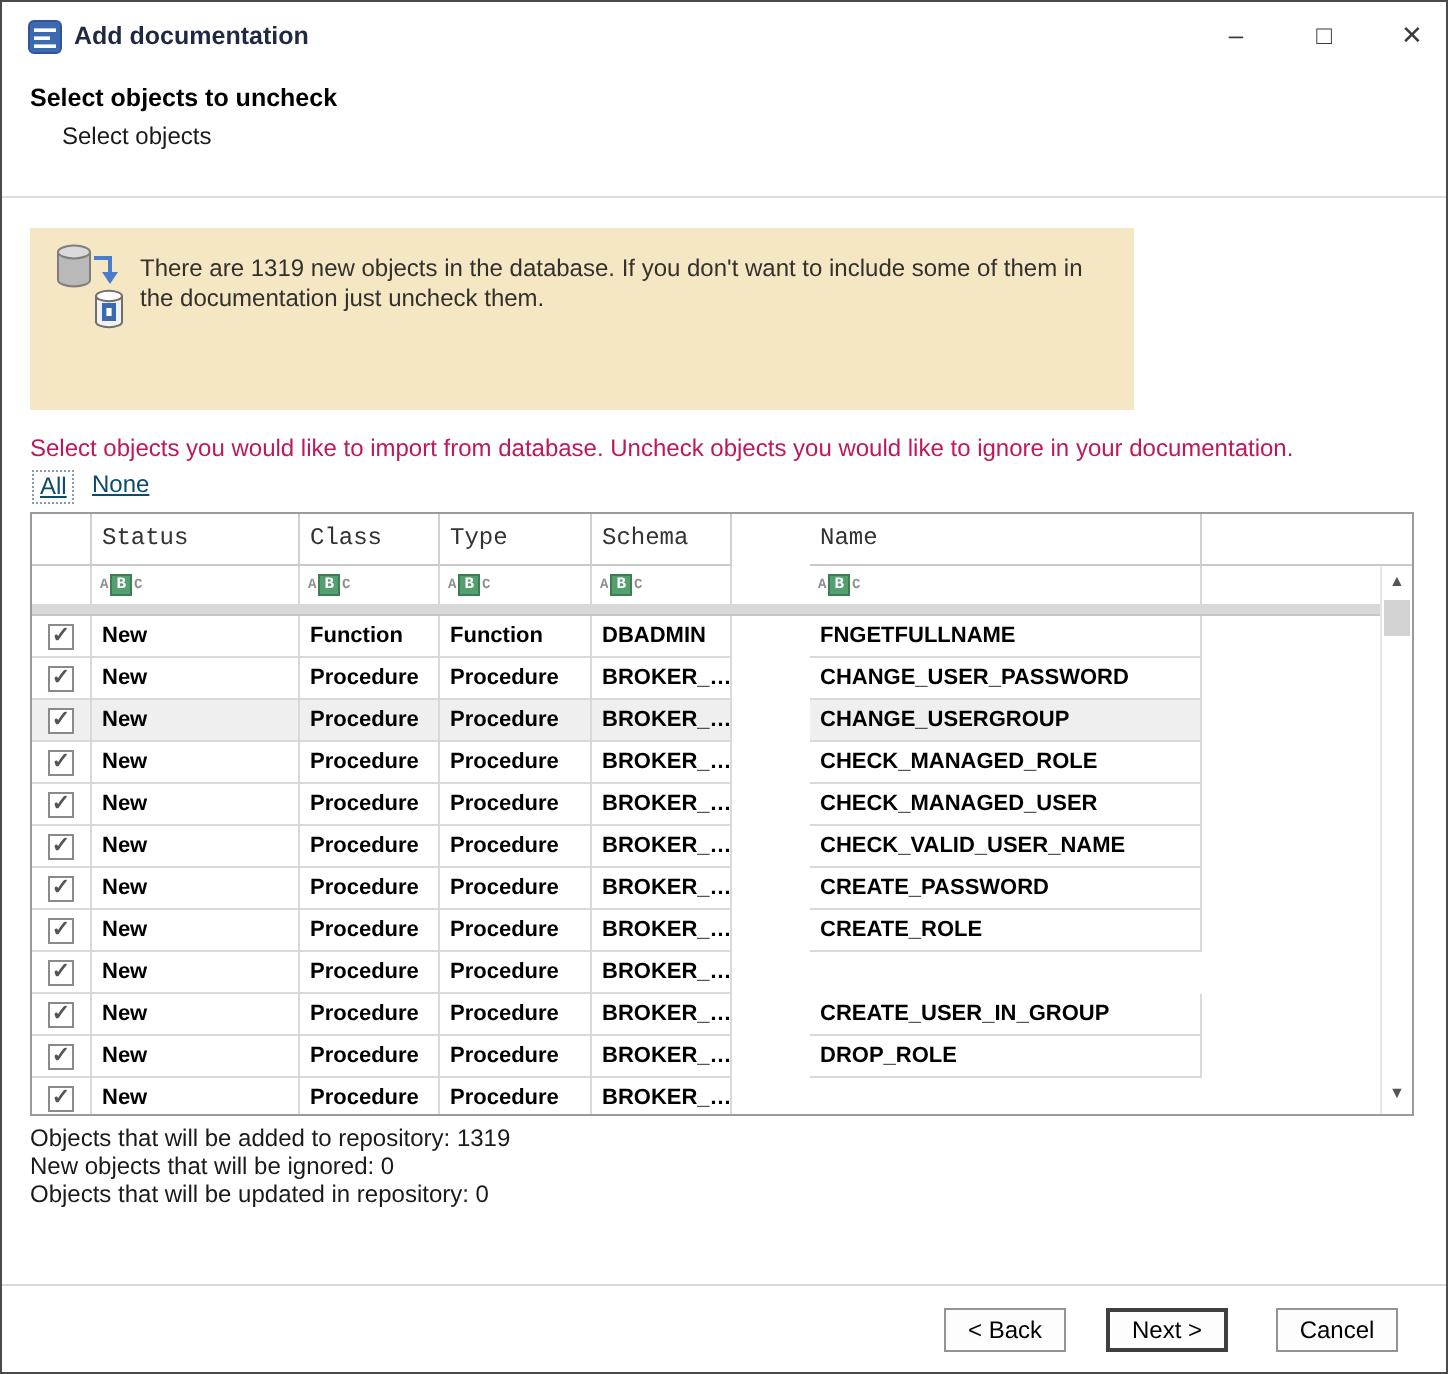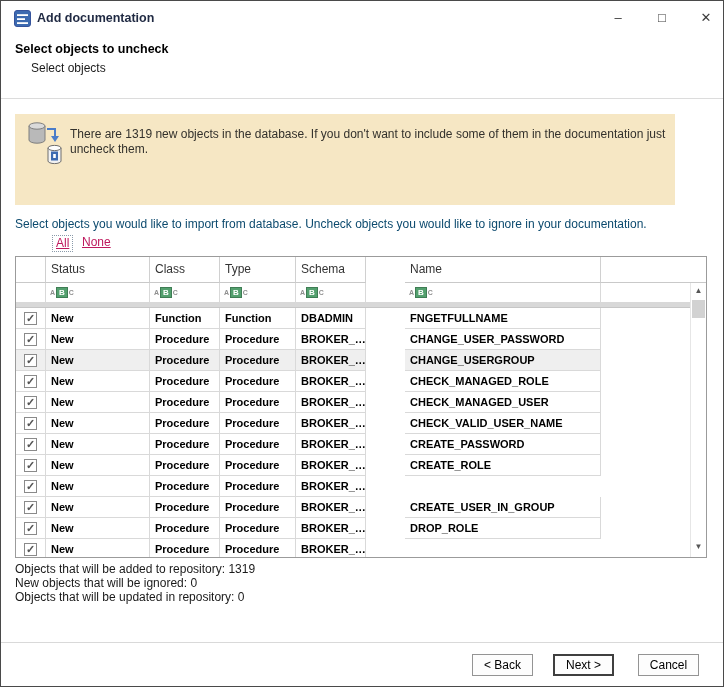--- a/index.html
+++ b/index.html
@@ -14,31 +14,31 @@
   .titlebar { position:absolute; top:0; left:0; right:0; height:36px; background:#fff; }
   .app-icon { position:absolute; left:13px; top:9px; width:17px; height:17px; }
   .title-text { position:absolute; left:36px; top:10px; font-size:12.5px; font-weight:bold; color:#1f2942; }
   .winbtn { position:absolute; top:2px; width:34px; height:30px; text-align:center; line-height:30px; font-size:13px; color:#3c3c3c; cursor:default; }
   .btn-min { left:600px; } .btn-max { left:644px; } .btn-close { left:688px; }
   
   .heading { position:absolute; left:14px; top:41px; font-size:12.5px; font-weight:bold; color:#000; }
   .subheading { position:absolute; left:30px; top:60px; font-size:12px; color:#1a1a1a; }
   .hsep1 { position:absolute; left:0; right:0; top:97px; height:1px; background:#dcdcdc; }
   
-  .banner { position:absolute; left:14px; top:113px; width:660px; height:91px; background:#F6E7C4; }
+  .banner { position:absolute; left:14px; top:113px; width:552px; height:91px; background:#F6E7C4; }
   .banner-icon { position:absolute; left:10px; top:6px; }
   .banner-text { position:absolute; left:55px; top:13px; right:8px; font-size:12px; color:#33312c; line-height:15px; }
   
-  .instruction { position:absolute; left:14px; top:216px; font-size:12px; color:#0c4a6e; }
-  .link { position:absolute; top:234px; font-size:12px; color:#be185d; text-decoration:underline; cursor:pointer;margin-left:36px; }
+  .instruction { position:absolute; left:14px; top:216px; font-size:12px; color:#be185d; }
+  .link { position:absolute; top:234px; font-size:12px; color:#0c4a6e; text-decoration:underline; cursor:pointer; }
   .link-all { left:15px; border:1px dotted #8a9aaa; padding:0 3px 1px 3px; }
   .link-none { left:45px; }
   
   .grid { position:absolute; left:14px; top:255px; width:692px; height:302px; border:1px solid #9b9b9b; background:#fff; overflow:hidden; }
-  .grow { display:flex; }
+  .grow { display:flex;font-family:Liberation Mono, monospace; }
   .hcell { height:26px; line-height:25px; font-size:12px; color:#333; padding-left:5px;
            border-right:1px solid #d0d0d0; border-bottom:1px solid #c9c9c9; flex:0 0 auto; }
   .fcell { height:19px; border-right:1px solid #d9d9d9; flex:0 0 auto; display:flex; align-items:center; padding-left:4px; }
   .c-check{ width:30px; } .c-status{ width:104px; } .c-class{ width:70px; } .c-type{ width:76px; }
   .c-schema{ width:70px; } .c-name{ width:196px;margin-left:39px; } .c-fill{ flex:1 1 auto; border-right:none; }
   .strip { height:6px; background:#d8d8d8; border-bottom:1px solid #c6c6c6; }
   .trow { display:flex; height:21px; }
   .cell { height:21px; line-height:20px; font-size:11px; font-weight:bold; color:#000; padding-left:5px;
           border-right:1px solid #d9d9d9; border-bottom:1px solid #d9d9d9; flex:0 0 auto;
           white-space:nowrap; overflow:hidden; }

